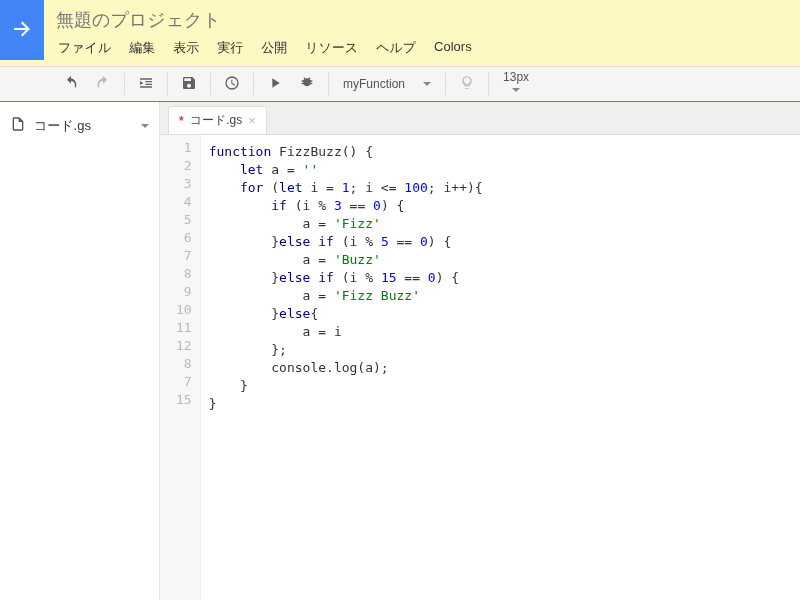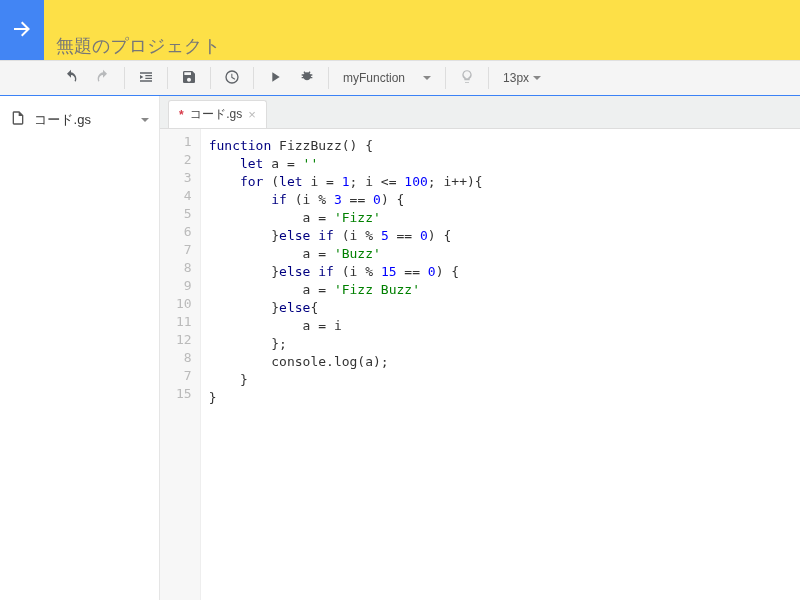--- a/index.html
+++ b/index.html
@@ -9,23 +9,23 @@
     color: #333;
     background: #fff;
     width: 800px;
     height: 600px;
     overflow: hidden;
   }
   .app { display: flex; flex-direction: column; height: 100%; }
 
   
   .header {
-    background: #fde047;
-    display: flex;
-    align-items: flex-end;
+    background: #fef9c3;
+    display: flex;
+    align-items: flex-start;
   }
   .logo-box {
     width: 44px;
     height: 60px;
     background: #4285f4;
     display: flex;
     align-items: center;
     justify-content: center;
     flex-shrink: 0;
   }
@@ -98,20 +98,21 @@
   }
   .fontsize-select {
     display: flex;
     align-items: center;
     padding: 0 8px;
     height: 28px;
     gap: 4px;
     cursor: pointer;
     color: #555;
     font-size: 12px;
+    flex-direction: column;
   }
 
   
   .main { flex: 1; display: flex; overflow: hidden; }
   .sidebar {
     width: 160px;
     background: #fff;
     border-right: 1px solid #e5e5e5;
     padding: 8px 0;
     flex-shrink: 0;
@@ -195,20 +196,30 @@
   <div class="header">
     <div class="logo-box">
       <span>
         <svg viewBox="0 0 24 24">
             <path d="M4 11h12l-5-5 1.4-1.4L20 12l-7.6 7.4L11 18l5-5H4z"></path>
           </svg>
       </span>
     </div>
     <div class="header-right">
       <div class="title">無題のプロジェクト</div>
+      <div class="menubar">
+          <div class="menu-item">ファイル</div>
+          <div class="menu-item">編集</div>
+          <div class="menu-item">表示</div>
+          <div class="menu-item">実行</div>
+          <div class="menu-item">公開</div>
+          <div class="menu-item">リソース</div>
+          <div class="menu-item">ヘルプ</div>
+          <div class="menu-item">Colors</div>
+        </div>
     </div>
   </div>
 
   <div class="toolbar">
     <div class="tool-btn">
       <span><svg viewBox="0 0 24 24">
             <path d="M12 5V1L6 7l6 6V9c3.3 0 6 2.7 6 6 0 1-.2 1.9-.7 2.7l1.5 1.5C19.5 18 20 16.6 20 15c0-5.5-4.5-10-8-10z"></path>
           </svg></span>
     </div>
     <div class="tool-btn disabled">

